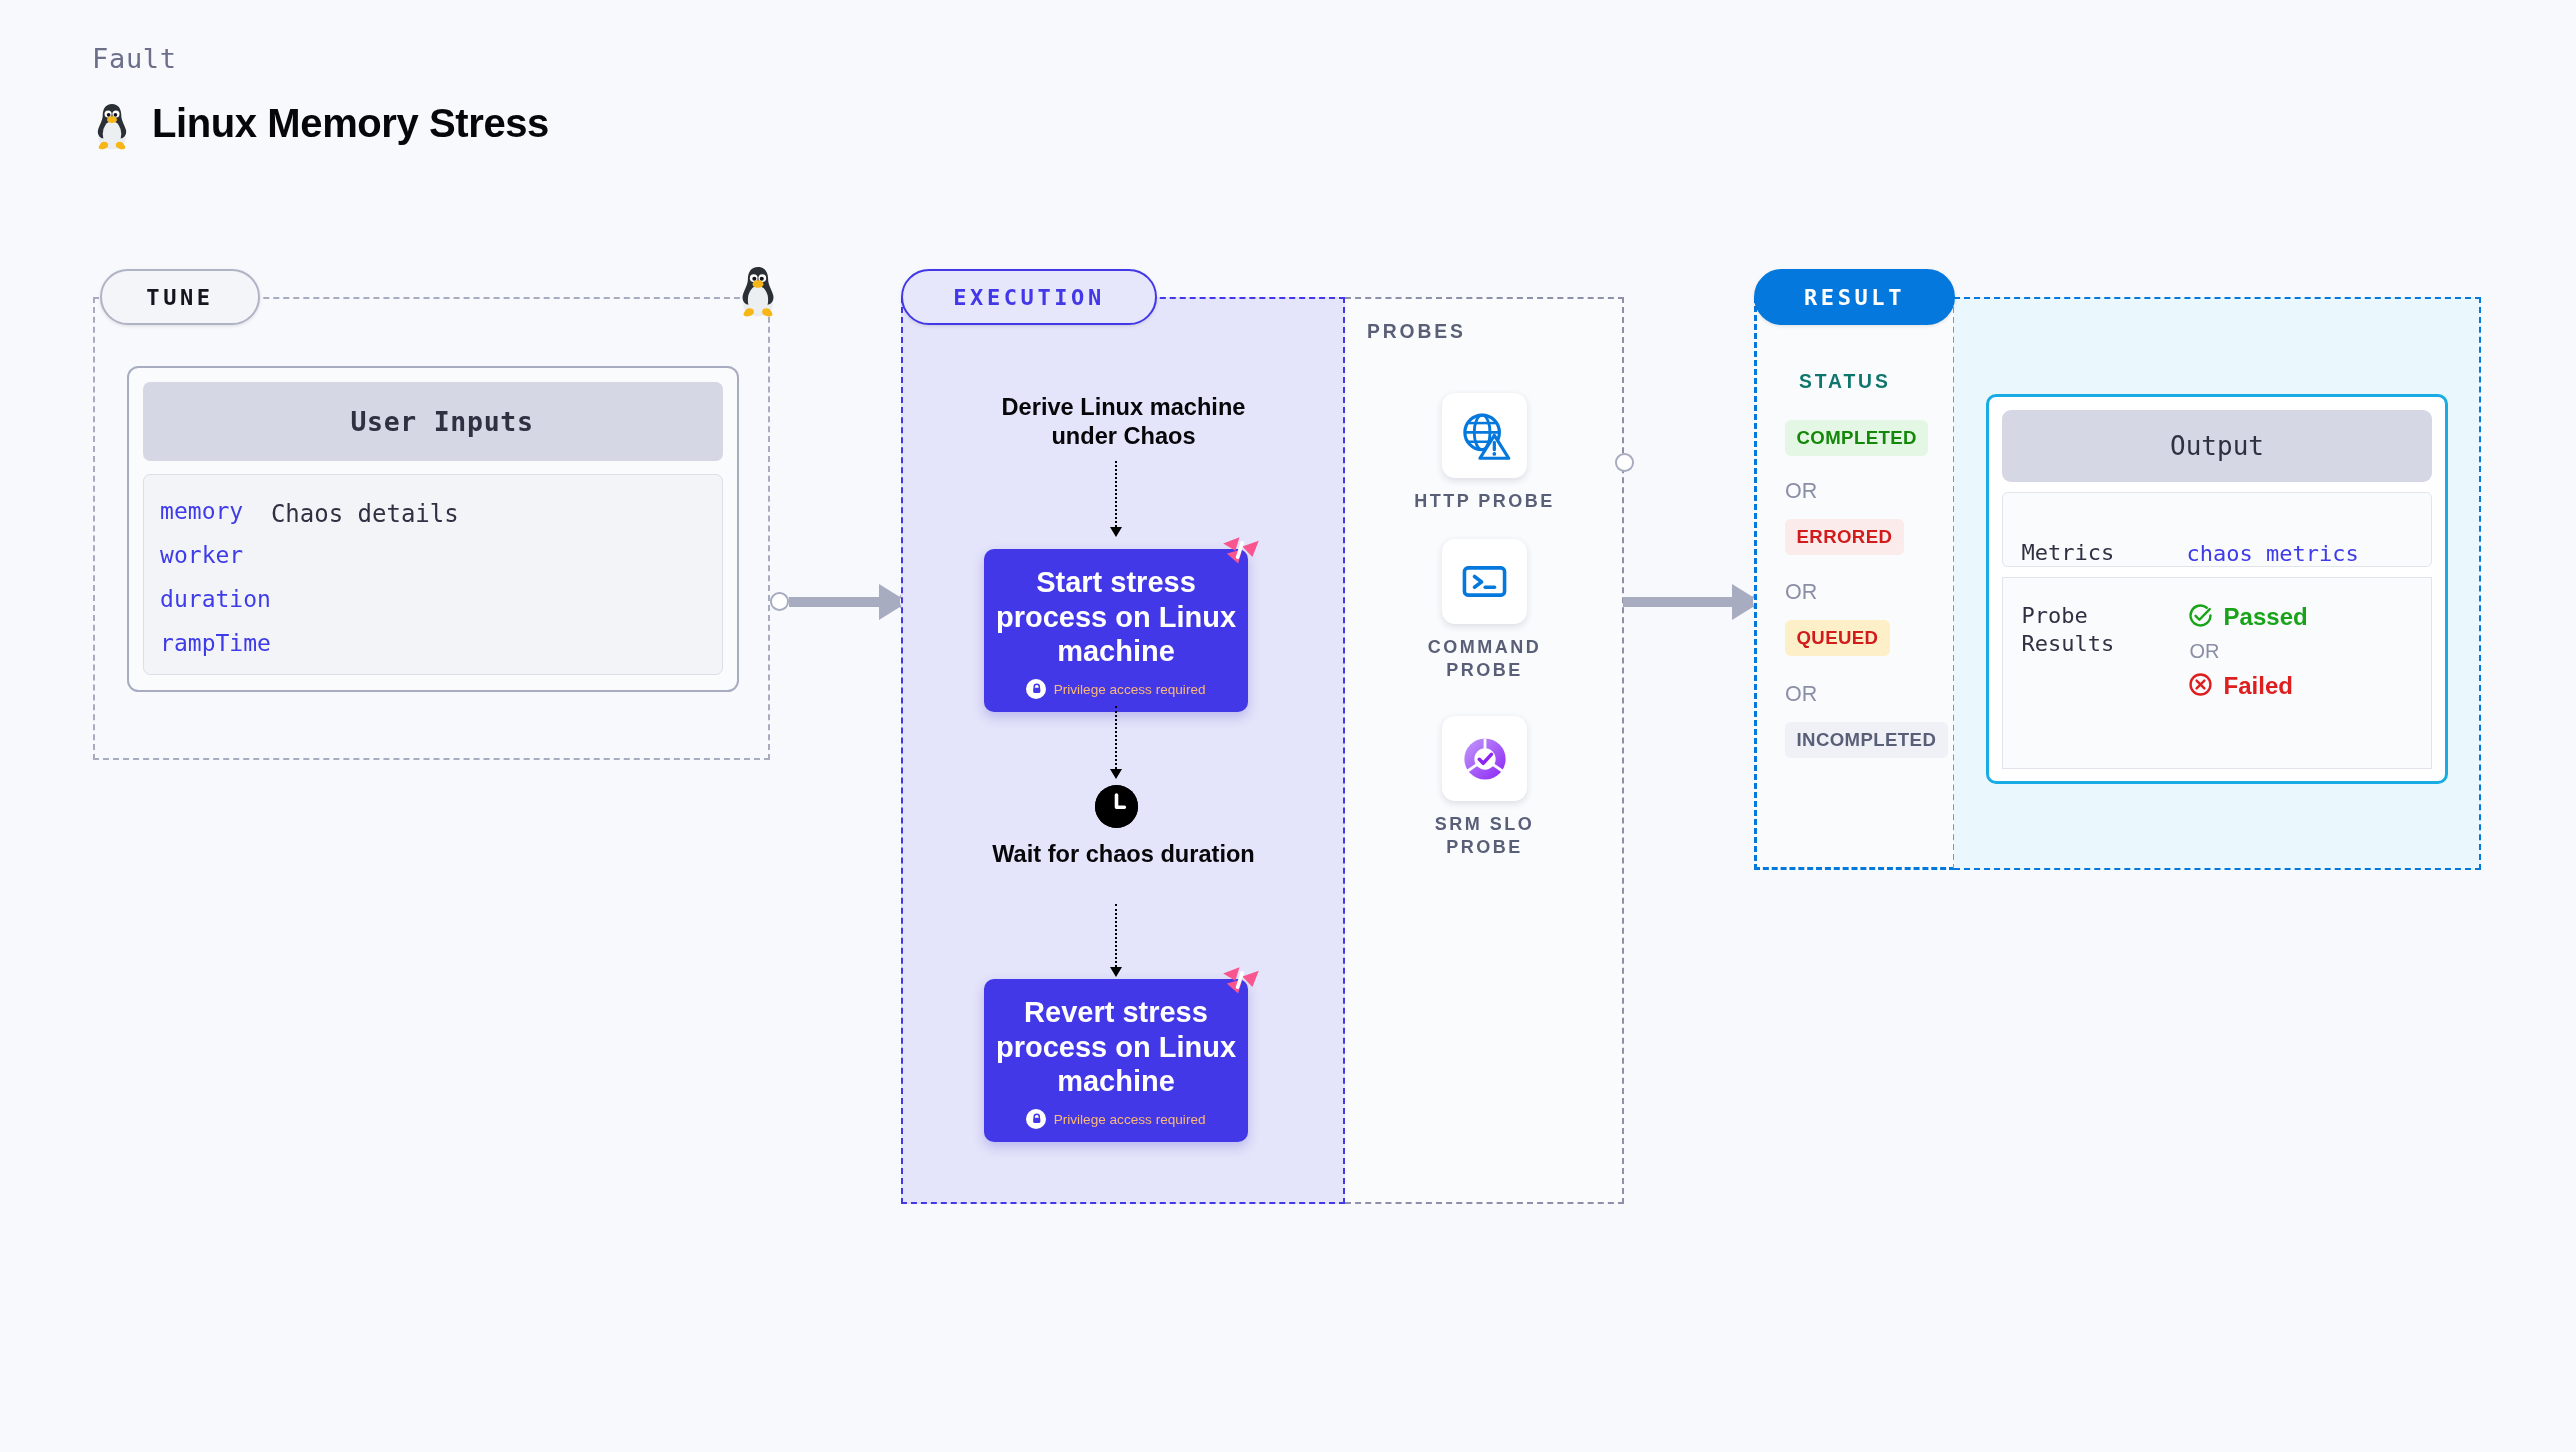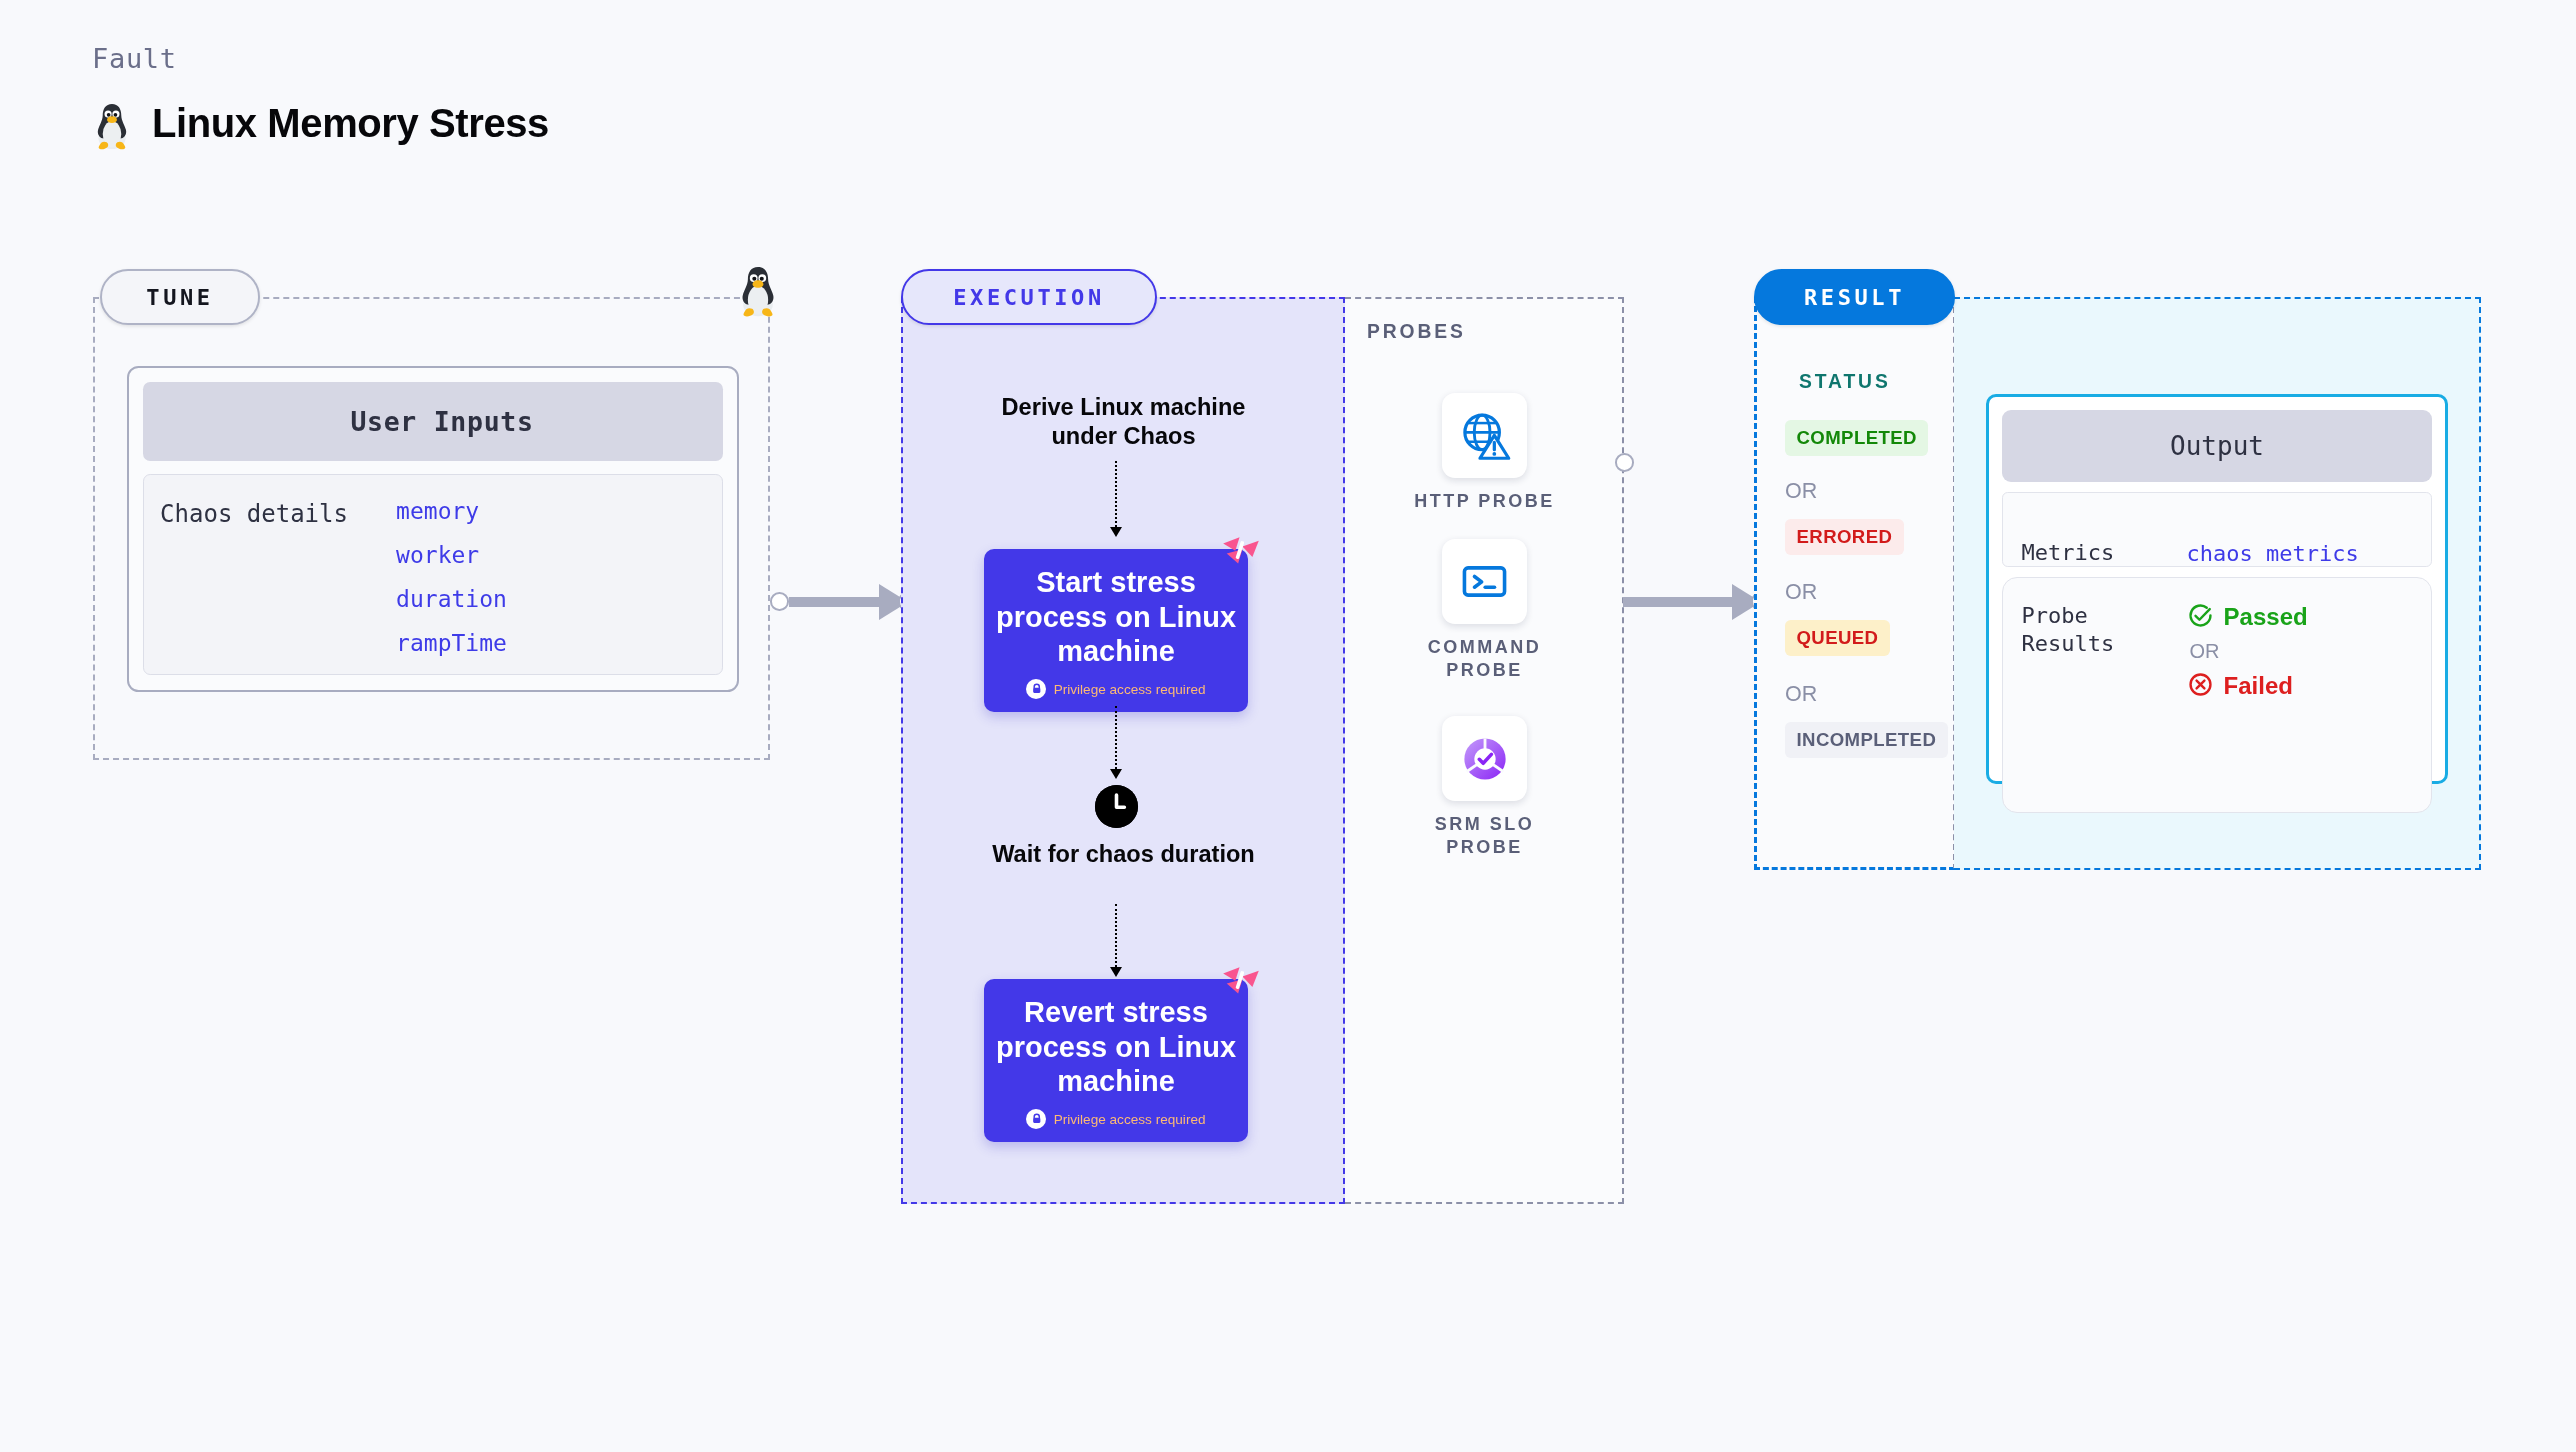--- a/index.html
+++ b/index.html
@@ -256,22 +256,22 @@
   .out-key {
     font-family: "DejaVu Sans Mono", monospace;
     font-size: 22px; color: #2E3142;
     width: 165px; flex: none; line-height: 1.25;
   }
   .out-val-mono {
     font-family: "DejaVu Sans Mono", monospace;
     font-size: 22px; color: #3E3BE8;
   }
   #probe-results-row {
-    margin-top: 10px; height: 236px;
-    background: #FAFBFD; border: 1.4px solid #E2E4EC; border-radius: 15px;
+    margin-top: 10px; height: 192px;
+    background: #FAFBFD; border: 1.4px solid #E2E4EC; border-radius: 0;
     display: flex; padding: 24px 18.6px;
   }
   #probe-results-values { display: flex; flex-direction: column; gap: 8.6px; }
   .result-line { display: flex; align-items: center; gap: 10px; }
   .result-text { font-size: 24px; font-weight: bold; }
   .result-passed { color: #19A319; }
   .result-failed { color: #DD1F1F; }
   .result-or { font-size: 20px; color: #8A8FA6; padding-left: 2.9px; }
 
   
@@ -322,27 +322,27 @@
     <span id="title-text">Linux Memory Stress</span>
   </div>
 </div>
 
 <div id="tune-pill" class="pill">TUNE</div>
 
 <div id="tune-panel">
   <div id="user-inputs-card">
     <div id="user-inputs-header">User Inputs</div>
     <div id="chaos-details-box">
-      <div id="chaos-details-label">Chaos details</div>
       <div id="chaos-details-values">
         <span class="chaos-value">memory</span>
         <span class="chaos-value">worker</span>
         <span class="chaos-value">duration</span>
         <span class="chaos-value">rampTime</span>
       </div>
+      <div id="chaos-details-label">Chaos details</div>
     </div>
   </div>
 </div>
 
 <span id="tune-tux">
   <svg width="44" height="53" viewBox="0 0 56 68">
     <ellipse cx="28" cy="52" rx="19" ry="15" fill="#E9EDF0"></ellipse>
     <path d="M28 4c-9 0-13 7-13 16 0 7-5 14-6.5 20-1.5 6 2 11 6 12 3 1 5-2 6-5h15c1 3 3 6 6 5 4-1 7.5-6 6-12-1.5-6-6.5-13-6.5-20 0-9-4-16-13-16z" fill="#2B2F36"></path>
     <ellipse cx="28" cy="46" rx="13" ry="18" fill="#ECEFF1"></ellipse>
     <circle cx="22.5" cy="18" r="5" fill="#FFF"></circle>

